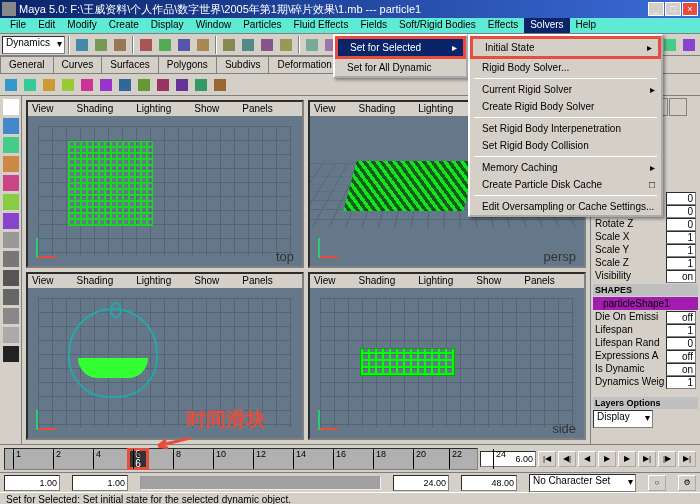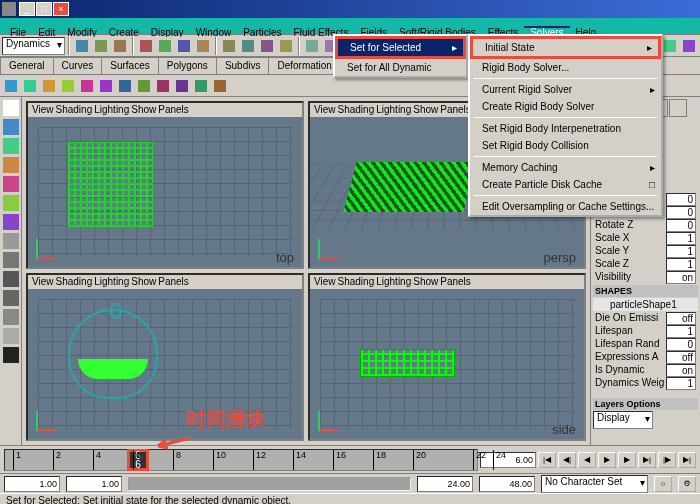--- a/index.html
+++ b/index.html
@@ -3,37 +3,37 @@
 <meta charset="utf-8">
 <style>
 *{margin:0;padding:0;box-sizing:border-box;font-family:Arial,sans-serif;font-size:10px;user-select:none}
 body{width:700px;height:504px;background:#d4d0c8;overflow:hidden;position:relative}
 .titlebar{height:18px;background:linear-gradient(to right,#0a246a,#3c6cd8);color:#fff;display:flex;align-items:center;padding:0 2px}
 .titlebar-icon{width:14px;height:14px;background:#888;margin-right:3px}
 .titlebar-text{flex:1;font-size:11px}
 .winbtns{display:flex;gap:1px}
 .winbtn{width:16px;height:14px;background:#d4d0c8;border:1px solid #fff;font-size:9px;display:flex;align-items:center;justify-content:center}
 .winbtn.close{background:#e74c3c;color:#fff}
-.menubar{height:16px;background:#14b8a6;display:flex;padding:8px 4px;border-bottom:1px solid #808080}
+.menubar{height:16px;background:#5eead4;display:flex;padding:0 4px;border-bottom:1px solid #808080}
 .menuitem{padding:1px 6px;cursor:pointer}
 .menuitem.hot{background:#0a246a;color:#fff}
 .toolbar{height:22px;background:#d4d0c8;display:flex;align-items:center;border-bottom:1px solid #808080;padding:0 2px;gap:1px}
 .tbbtn{width:18px;height:18px;background:#d4d0c8;border:1px solid #d4d0c8;display:flex;align-items:center;justify-content:center}
 .tbicon{width:12px;height:12px}
 .dropdown{height:18px;background:#fff;border:1px inset #808080;padding:0 14px 0 3px;font-size:10px;position:relative}
 .dropdown::after{content:"▾";position:absolute;right:2px;top:1px}
 .tabs{height:18px;background:#d4d0c8;display:flex;border-bottom:1px solid #808080}
 .tab{padding:2px 8px;border:1px solid #808080;border-bottom:none;background:#d4d0c8;margin-right:-1px}
 .tab.active{background:#e8e8e8}
 .main{display:flex;height:348px}
 .lefttools{width:22px;background:#d4d0c8;border-right:1px solid #808080;display:flex;flex-direction:column;gap:1px;padding:2px}
 .ltool{width:18px;height:18px;background:#d4d0c8;border:1px solid #d4d0c8}
 .viewports{flex:1;display:grid;grid-template-columns:1fr 1fr;grid-template-rows:1fr 1fr;gap:4px;padding:4px;background:#d4d0c8}
 .viewport{background:#5a6b7a;border:2px inset #808080;position:relative;overflow:hidden}
-.vp-header{height:14px;background:#d4d0c8;font-size:9px;padding:1px 4px;display:flex;gap:2px}
+.vp-header{height:14px;background:#d4d0c8;font-size:9px;padding:1px 4px;display:flex;gap:23px}
 .vp-canvas{height:calc(100% - 14px);background:#657889;position:relative}
 .grid{position:absolute;inset:10px;background-image:linear-gradient(#556575 1px,transparent 1px),linear-gradient(90deg,#556575 1px,transparent 1px);background-size:14px 14px}
 .axis{position:absolute;bottom:8px;left:8px;width:30px;height:30px}
 .axis::before{content:"";position:absolute;left:0;bottom:0;width:20px;height:2px;background:#e74c3c}
 .axis::after{content:"";position:absolute;left:0;bottom:0;width:2px;height:20px;background:#2ecc71}
 .vplabel{position:absolute;bottom:2px;right:8px;color:#333;font-size:13px}
 .particles{position:absolute}
 .p1{top:25px;left:40px;width:85px;height:85px;background:radial-gradient(#3f3,#0a0);opacity:.7;background-image:repeating-linear-gradient(0deg,#0f0 0 2px,transparent 2px 6px),repeating-linear-gradient(90deg,#0f0 0 2px,transparent 2px 6px)}
 .p2{top:45px;left:40px;width:120px;height:50px;background:#2a8;opacity:.8;transform:skew(-15deg);background-image:repeating-linear-gradient(45deg,#0f0 0 3px,#050 3px 6px)}
 .apple{position:absolute;top:20px;left:40px;width:90px;height:90px;border:2px solid #2aa;border-radius:50% 50% 45% 45%;opacity:.9}
@@ -55,32 +55,33 @@
 .menu1{top:34px;left:333px;width:135px}
 .menu2{top:34px;left:468px;width:195px}
 .redbox{border:3px solid #e74c3c !important}
 .timeline{height:28px;background:#d4d0c8;border-top:1px solid #808080;display:flex;align-items:center;padding:0 4px;gap:2px}
 .tl-track{flex:1;height:22px;background:#b0b0b0;border:1px inset #808080;position:relative;display:flex;align-items:center}
 .tl-tick{position:absolute;top:0;font-size:9px;border-left:1px solid #000;padding-left:2px;height:100%}
 .tl-handle{position:absolute;width:22px;height:22px;background:#333;color:#fff;font-size:9px;display:flex;flex-direction:column;align-items:center;justify-content:center;line-height:9px}
 .tl-handle.redbox{left:122px}
 .tl-input{width:56px;height:16px;background:#fff;border:1px inset #808080;font-size:9px;text-align:right;padding:0 2px}
 .tl-btn{width:18px;height:16px;background:#d4d0c8;border:1px outset #fff;font-size:8px;display:flex;align-items:center;justify-content:center}
-.rangebar{height:20px;background:#d4d0c8;display:flex;align-items:center;padding:0 4px;gap:6px;border-top:1px solid #808080}
+.rangebar{height:20px;background:#d4d0c8;display:flex;align-items:center;padding:0 4px;gap:12px;border-top:1px solid #808080}
 .rangeslider{flex:1;height:14px;background:#a0a0a0;border:1px inset}
 .statusbar{height:16px;background:#d4d0c8;border-top:1px solid #fff;padding:1px 6px;font-size:10px}
 .annotation{position:absolute;color:#e74c3c;font-weight:bold;font-size:20px;z-index:50}
 .anno-arrow{position:absolute;width:45px;height:25px;z-index:50}
 .sep{width:2px;height:18px;border-left:1px solid #808080;border-right:1px solid #fff;margin:0 2px}
 </style>
 </head>
 <body>
 
 <div class="titlebar">
   <div class="titlebar-icon"></div>
+  <div class="titlebar-text">Maya 5.0: F:\王威资料\个人作品\数字世界\2005年第1期\碎片效果\1.mb --- particle1</div>
   <div class="winbtns">
     <div class="winbtn">_</div>
     <div class="winbtn">□</div>
     <div class="winbtn close">×</div>
   </div>
 </div>
 
 <div class="menubar">
   <span class="menuitem">File</span>
   <span class="menuitem">Edit</span>
@@ -330,21 +331,21 @@
         <div class="rp-field">
           <span>Scale Z</span>
           <span class="rp-val">1</span>
         </div>
         <div class="rp-field">
           <span>Visibility</span>
           <span class="rp-val">on</span>
         </div>
       </div>
     <div class="rp-section">SHAPES</div>
-    <div style="background:#e5e5e5;padding:1px 17px">particleShape1</div>
+    <div style="background:#a21caf;padding:1px 10px">particleShape1</div>
     <div id="ch-shape">
         <div class="rp-field">
           <span>Die On Emissi</span>
           <span class="rp-val">off</span>
         </div>
         <div class="rp-field">
           <span>Lifespan</span>
           <span class="rp-val">1</span>
         </div>
         <div class="rp-field">
@@ -405,21 +406,21 @@
       <div class="tl-tick" style="left:48px">2</div>
       <div class="tl-tick" style="left:88px">4</div>
       <div class="tl-tick" style="left:128px">6</div>
       <div class="tl-tick" style="left:168px">8</div>
       <div class="tl-tick" style="left:208px">10</div>
       <div class="tl-tick" style="left:248px">12</div>
       <div class="tl-tick" style="left:288px">14</div>
       <div class="tl-tick" style="left:328px">16</div>
       <div class="tl-tick" style="left:368px">18</div>
       <div class="tl-tick" style="left:408px">20</div>
-      <div class="tl-tick" style="left:468px">22</div>
+      <div class="tl-tick" style="left:444px">22</div>
       <div class="tl-tick" style="left:488px">24</div>
     </div>
   <input class="tl-input" value="6.00" style="">
   <div class="tl-btn">|◀</div>
   <div class="tl-btn">◀|</div>
   <div class="tl-btn">◀</div>
   <div class="tl-btn">▶</div>
   <div class="tl-btn">▶</div>
   <div class="tl-btn">▶|</div>
   <div class="tl-btn">|▶</div>

